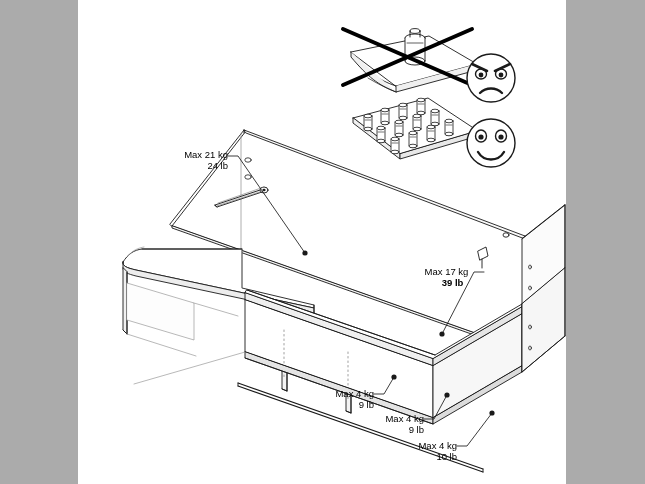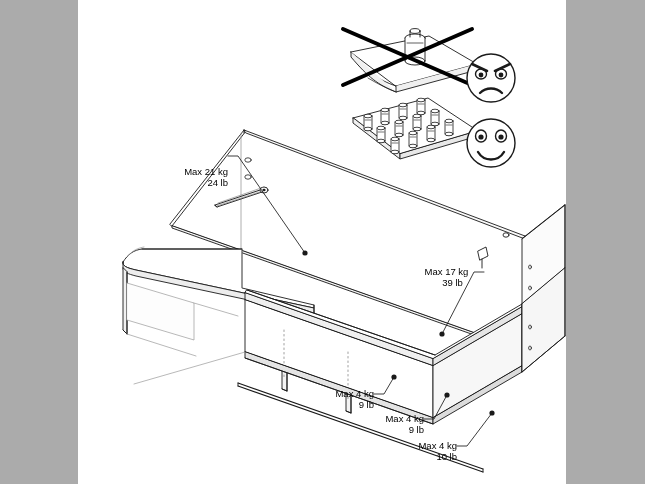--- a/index.html
+++ b/index.html
@@ -276,23 +276,23 @@
       <ellipse cx="403" cy="136" rx="5.5" ry="6" fill="#ffffff" stroke="#1a1a1a" stroke-width="1.4"></ellipse>
       <ellipse cx="423" cy="136" rx="5.5" ry="6" fill="#ffffff" stroke="#1a1a1a" stroke-width="1.4"></ellipse>
       <circle cx="403" cy="137" r="2.6" fill="#1a1a1a" stroke="none"></circle>
       <circle cx="423" cy="137" r="2.6" fill="#1a1a1a" stroke="none"></circle>
       <path d="M400,152 C406,162 420,162 426,152" stroke="#1a1a1a" stroke-width="2.4" fill="none"></path>
     </g>
 
   </g>
 </svg>
 
-<div class="lbl" style="left:26px;  top:167px; width:124px;"><span>Max 21 kg</span><br><span>24 lb</span></div>
-
-<div class="lbl" style="left:331px; top:267px; width:75px; text-align:center;"><span>Max 17 kg</span><br><span style="display:inline-block;padding-left:12px;">39 lb</span></div>
+<div class="lbl" style="left:26px;  top:150px; width:124px;"><span>Max 21 kg</span><br><span>24 lb</span></div>
+
+<div class="lbl" style="left:331px; top:267px; width:75px; text-align:center;"><span>Max 17 kg</span><br><span style="display:inline-block;padding-left:12px;font-weight:bold;">39 lb</span></div>
 
 <div class="lbl" style="left:166px; top:389px; width:130px;"><span>Max 4 kg</span><br><span>9 lb</span></div>
 
 <div class="lbl" style="left:216px; top:414px; width:130px;"><span>Max 4 kg</span><br><span>9 lb</span></div>
 
 <div class="lbl" style="left:249px; top:441px; width:130px;"><span>Max 4 kg</span><br><span>10 lb</span></div>
 
 </div>
 
 </body></html>

